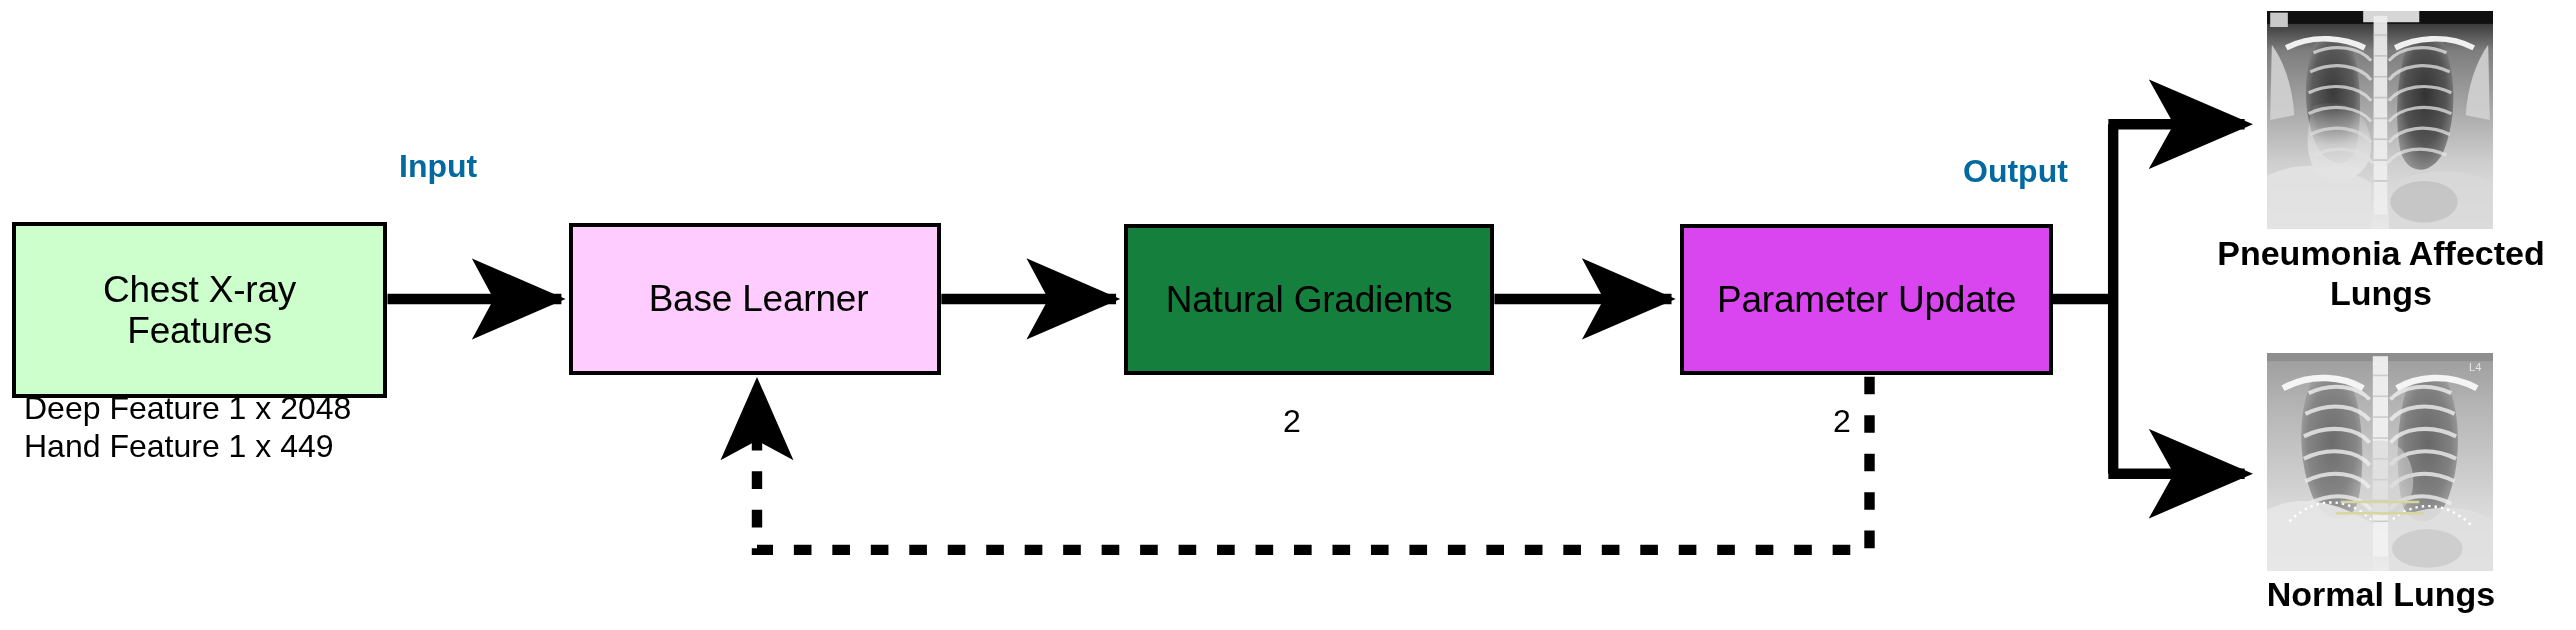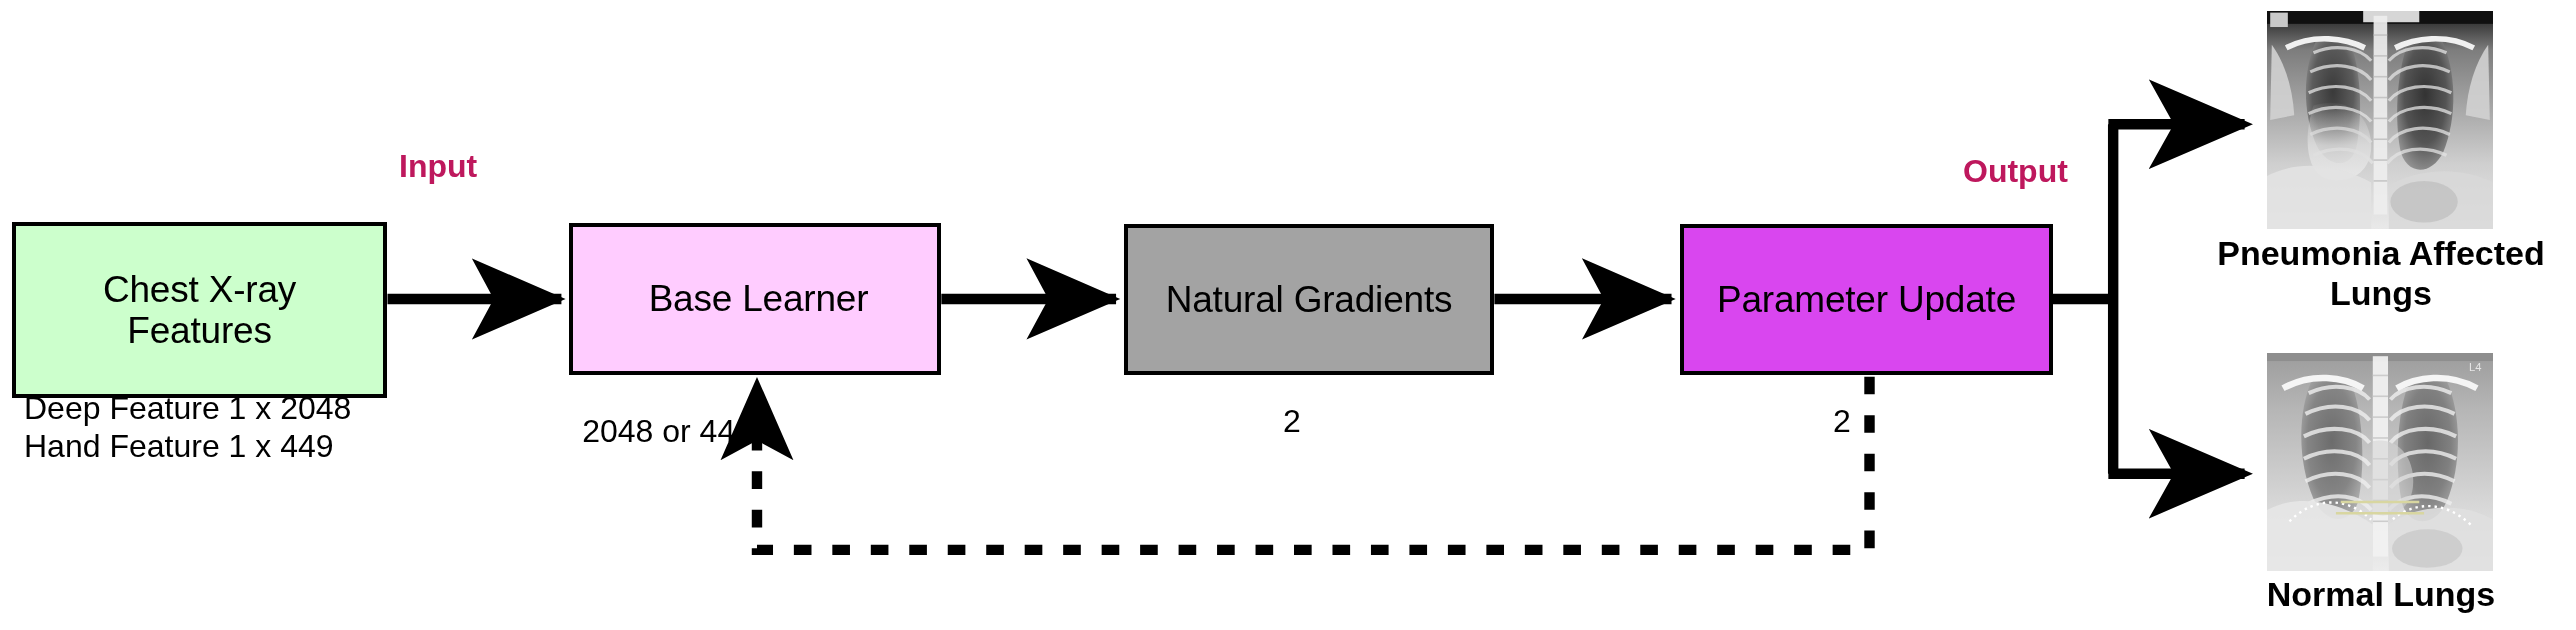--- a/index.html
+++ b/index.html
@@ -25,38 +25,38 @@
     align-items: center;
     justify-content: center;
     text-align: center;
     font-size: 37px;
     line-height: 1.12;
     color: #000000;
     letter-spacing: -0.2px;
   }
   .node-green { background: #ccffcc; }
   .node-pink  { background: #ffccff; }
-  .node-yellow{ background: #a3a3a3; align-items: center; }
+  .node-yellow{ background: #15803d; align-items: center; }
   .node-blue  { background: #d946ef; }
 
   .caption {
     position: absolute;
     font-size: 32px;
     line-height: 1.18;
     color: #000000;
     text-align: center;
     white-space: pre-line;
   }
   .caption-bold {
     font-weight: bold;
   }
   .edge-label {
     position: absolute;
     font-size: 32px;
-    color: #be185d;
+    color: #0369a1;
     white-space: nowrap;
   }
   .label-bold {
     font-weight: bold;
     font-size: 32px;
   }
   svg.wires {
     position: absolute;
     left: 0;
     top: 0;
@@ -122,21 +122,20 @@
     <span style="white-space: pre-line;">Parameter Update</span>
   </div>
 
   <div class="edge-label label-bold" style="left:399px; top:148px;">Input</div>
 
   <div class="edge-label label-bold" style="left:1963px; top:153px;text-align:center;">Output</div>
 
   <div class="caption" style="left:0px; top:390px; width:385px; text-align:left; padding-left:24px;">Deep Feature 1 x 2048
 Hand Feature 1 x 449</div>
 
-  <div class="caption" style="left:529px; top:413px; width:224px; text-align:right;">2048 or 449</div>
 
   <div class="caption" style="left:1244px; top:403px; width:96px; text-align:center;">2</div>
 
   <div class="caption" style="left:1794px; top:403px; width:96px; text-align:center;">2</div>
 
   <div class="xray-frame" style="left:2267px; top:11.2px; width:226px; height:218px;">
     <svg width="226" height="218" viewBox="0 0 282 272">
       <defs>
         <radialGradient id="lungA" cx="50%" cy="42%" r="62%">
           <stop offset="0%" stop-color="#3a3a3a"></stop>

